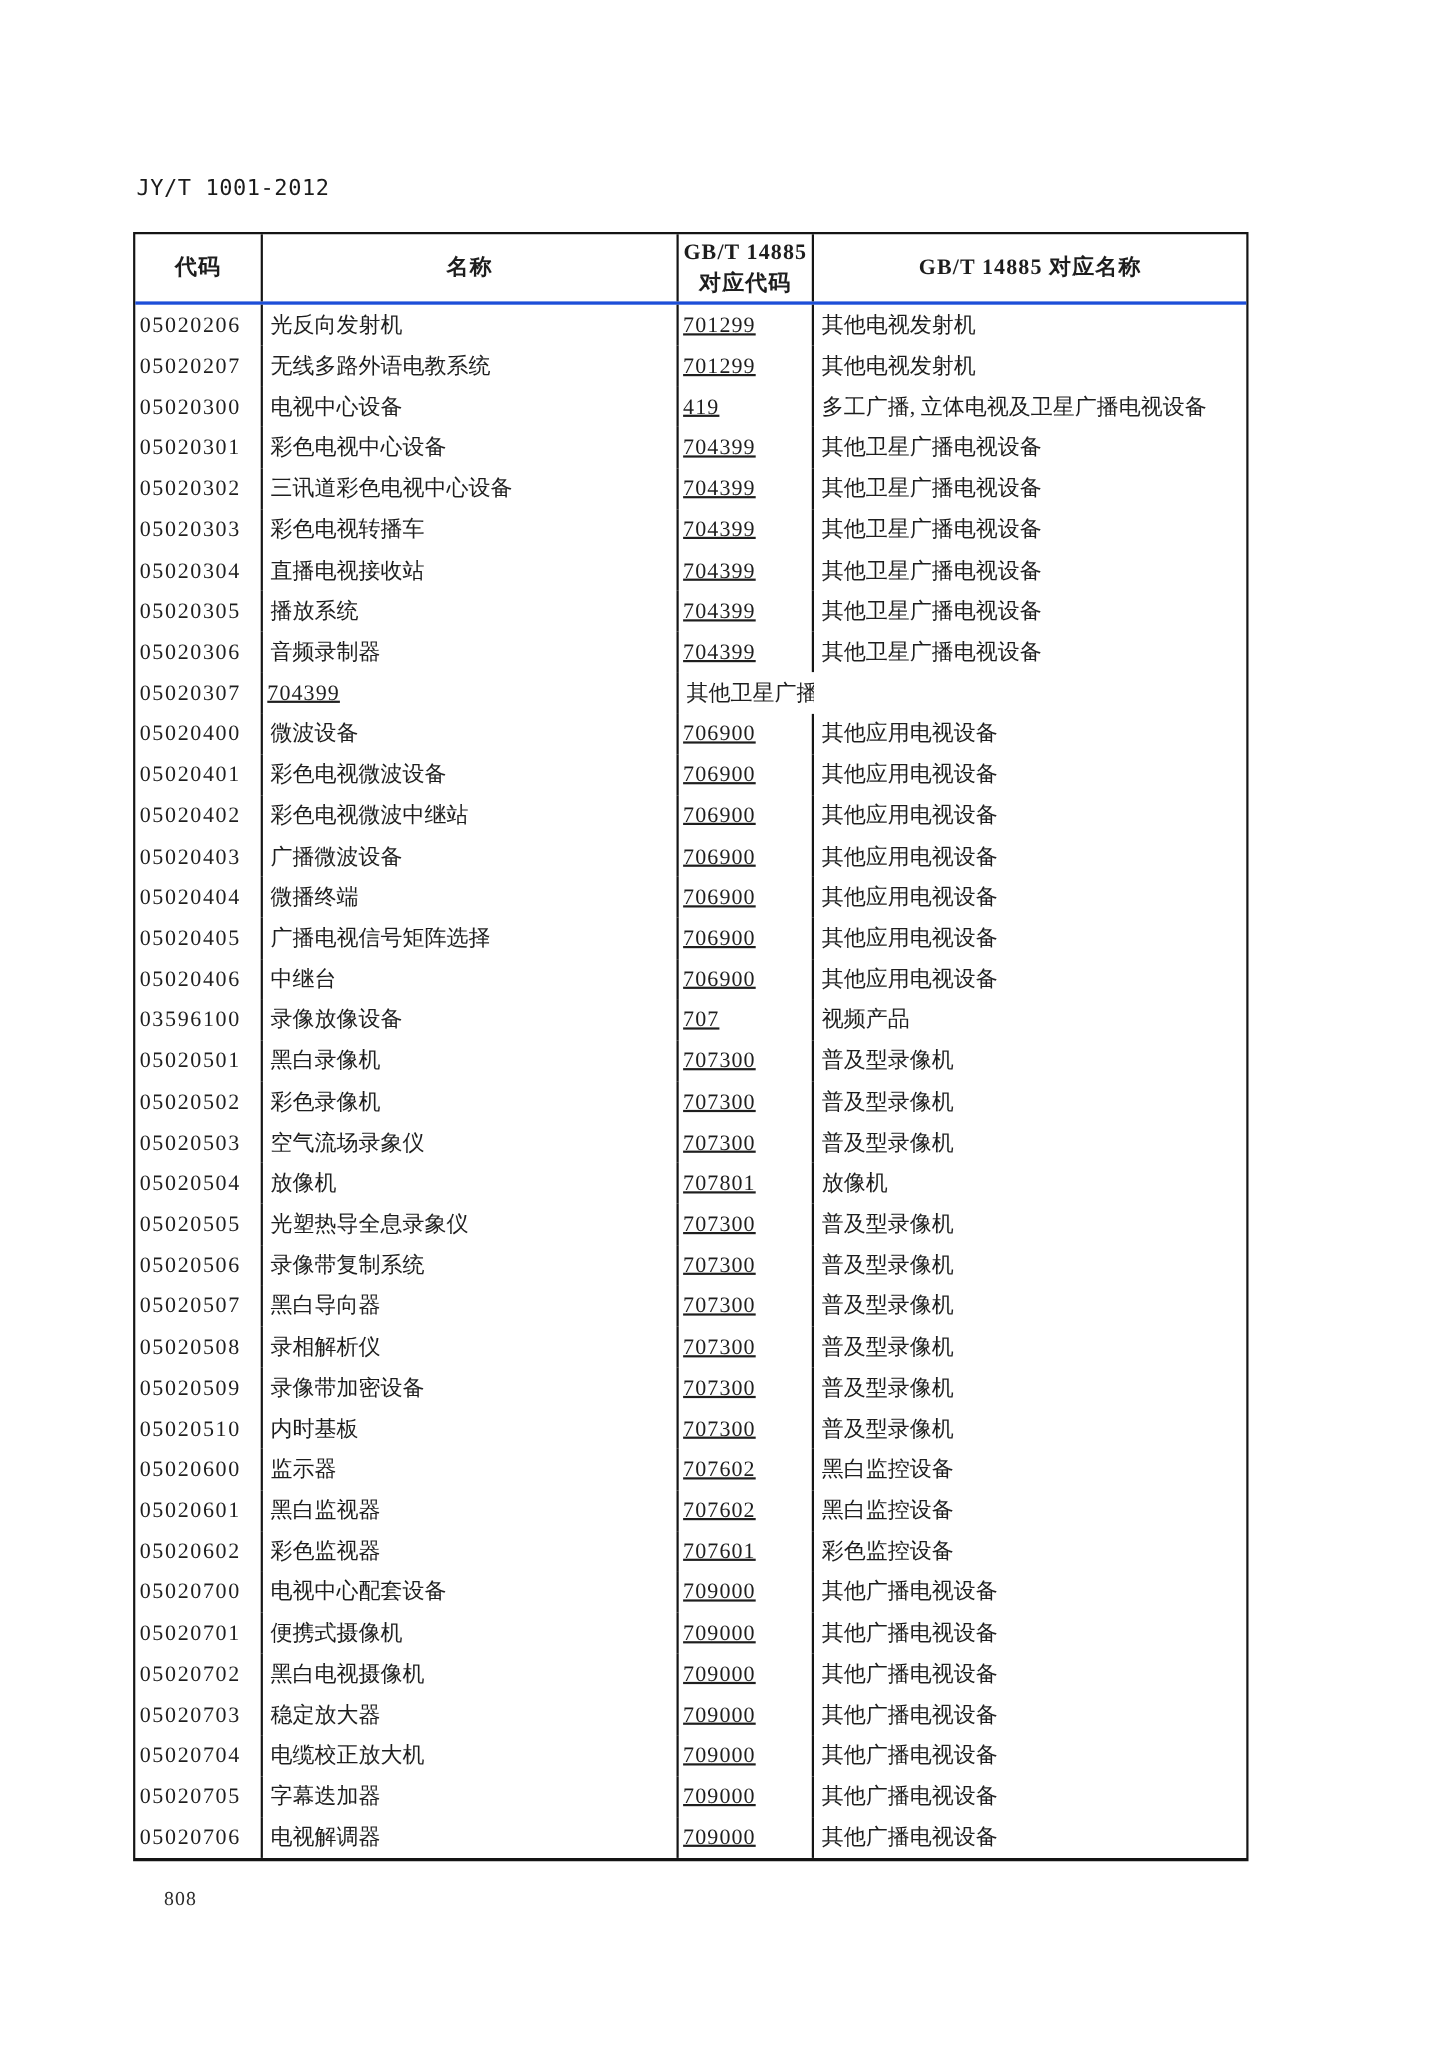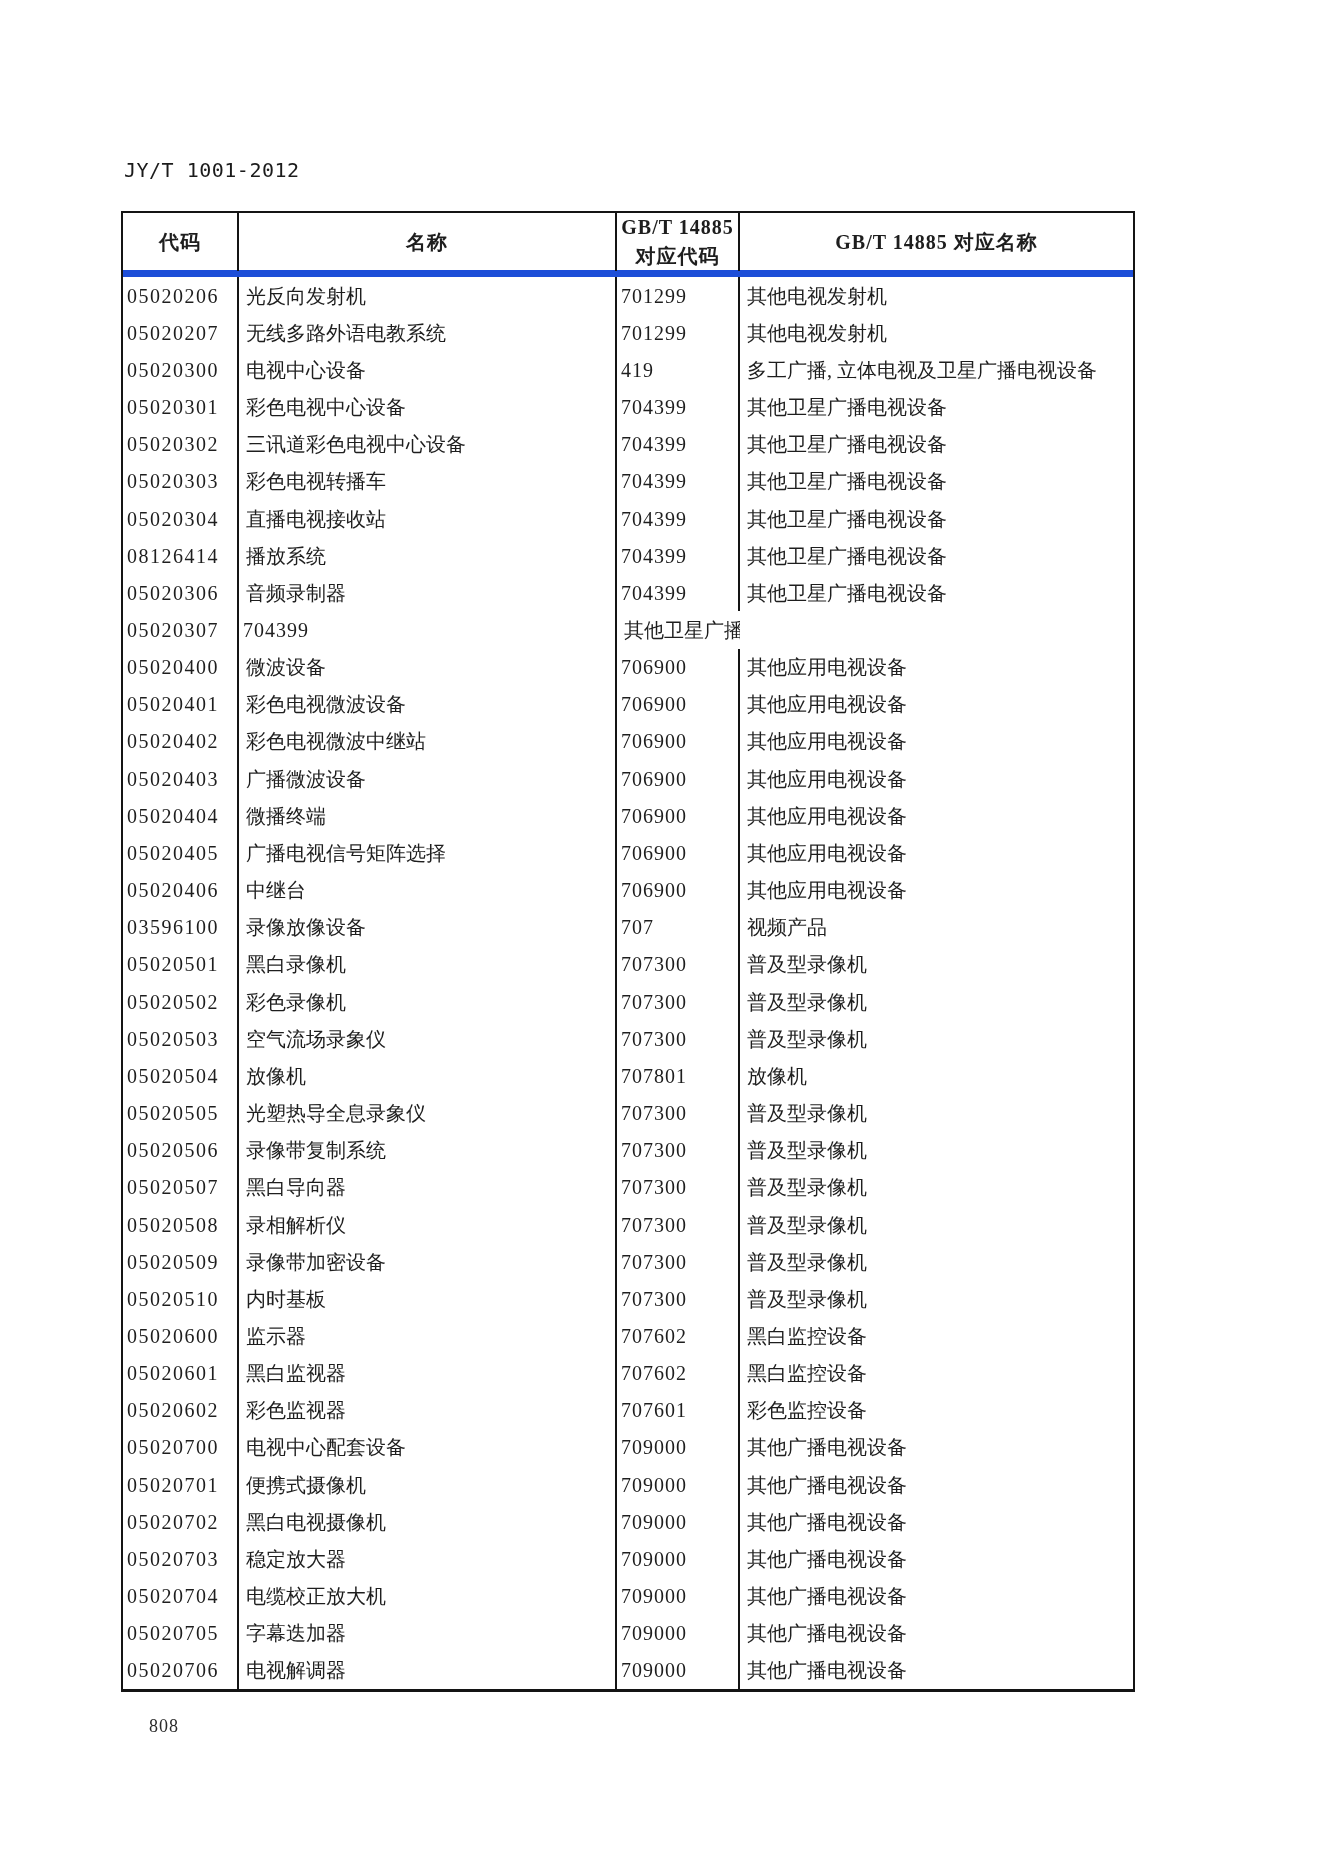--- a/index.html
+++ b/index.html
@@ -30,21 +30,21 @@
     width: 1014px;
     border: 2px solid #141414;
     border-bottom-width: 3px;
     background: #ffffff;
   }
 
   .thead {
     display: grid;
     grid-template-columns: 116px 378px 123px auto;
     height: 64px;
-    border-bottom: 7px solid #1d4ed8;
+    border-bottom: 3px solid #1d4ed8;
   }
   .thead .th {
     display: flex; flex-direction: column;
     align-items: center; justify-content: center;
     font-weight: 700;
     font-size: 20px;
     letter-spacing: 1px;
     line-height: 29px;
     text-align: center;
   }
@@ -62,21 +62,21 @@
   .td {
     display: flex; align-items: center;
     font-size: 20px;
     line-height: 22px;
     white-space: nowrap;
     overflow: hidden;
   }
   .col-border { border-right: 2px solid #141414; }
   .td-code     { padding-left: 4px;  letter-spacing: 1.5px; }
   .td-name     { padding-left: 7px; font-family: Liberation Serif, serif; }
-  .td-gbt-code { padding-left: 4px;  letter-spacing: 1px; }
+  .td-gbt-code { padding-left: 4px;  letter-spacing: 1px; text-decoration: underline; }
   .td-gbt-name { padding-left: 7px; }
 
   .page-number {
     position: absolute;
     left: 149px; top: 1716px;
     font-size: 18px;
     color: #2a2a2a;
     letter-spacing: 1px;
   }
 </style>
@@ -142,21 +142,21 @@
           <div class="td td-gbt-code col-border">704399</div>
           <div class="td td-gbt-name">其他卫星广播电视设备</div>
         </div>
         <div class="tr">
           <div class="td td-code col-border">05020304</div>
           <div class="td td-name col-border">直播电视接收站</div>
           <div class="td td-gbt-code col-border">704399</div>
           <div class="td td-gbt-name">其他卫星广播电视设备</div>
         </div>
         <div class="tr">
-          <div class="td td-code col-border">08126414</div>
+          <div class="td td-code col-border">05020305</div>
           <div class="td td-name col-border">播放系统</div>
           <div class="td td-gbt-code col-border">704399</div>
           <div class="td td-gbt-name">其他卫星广播电视设备</div>
         </div>
         <div class="tr">
           <div class="td td-code col-border">05020306</div>
           <div class="td td-name col-border">音频录制器</div>
           <div class="td td-gbt-code col-border">704399</div>
           <div class="td td-gbt-name">其他卫星广播电视设备</div>
         </div>

